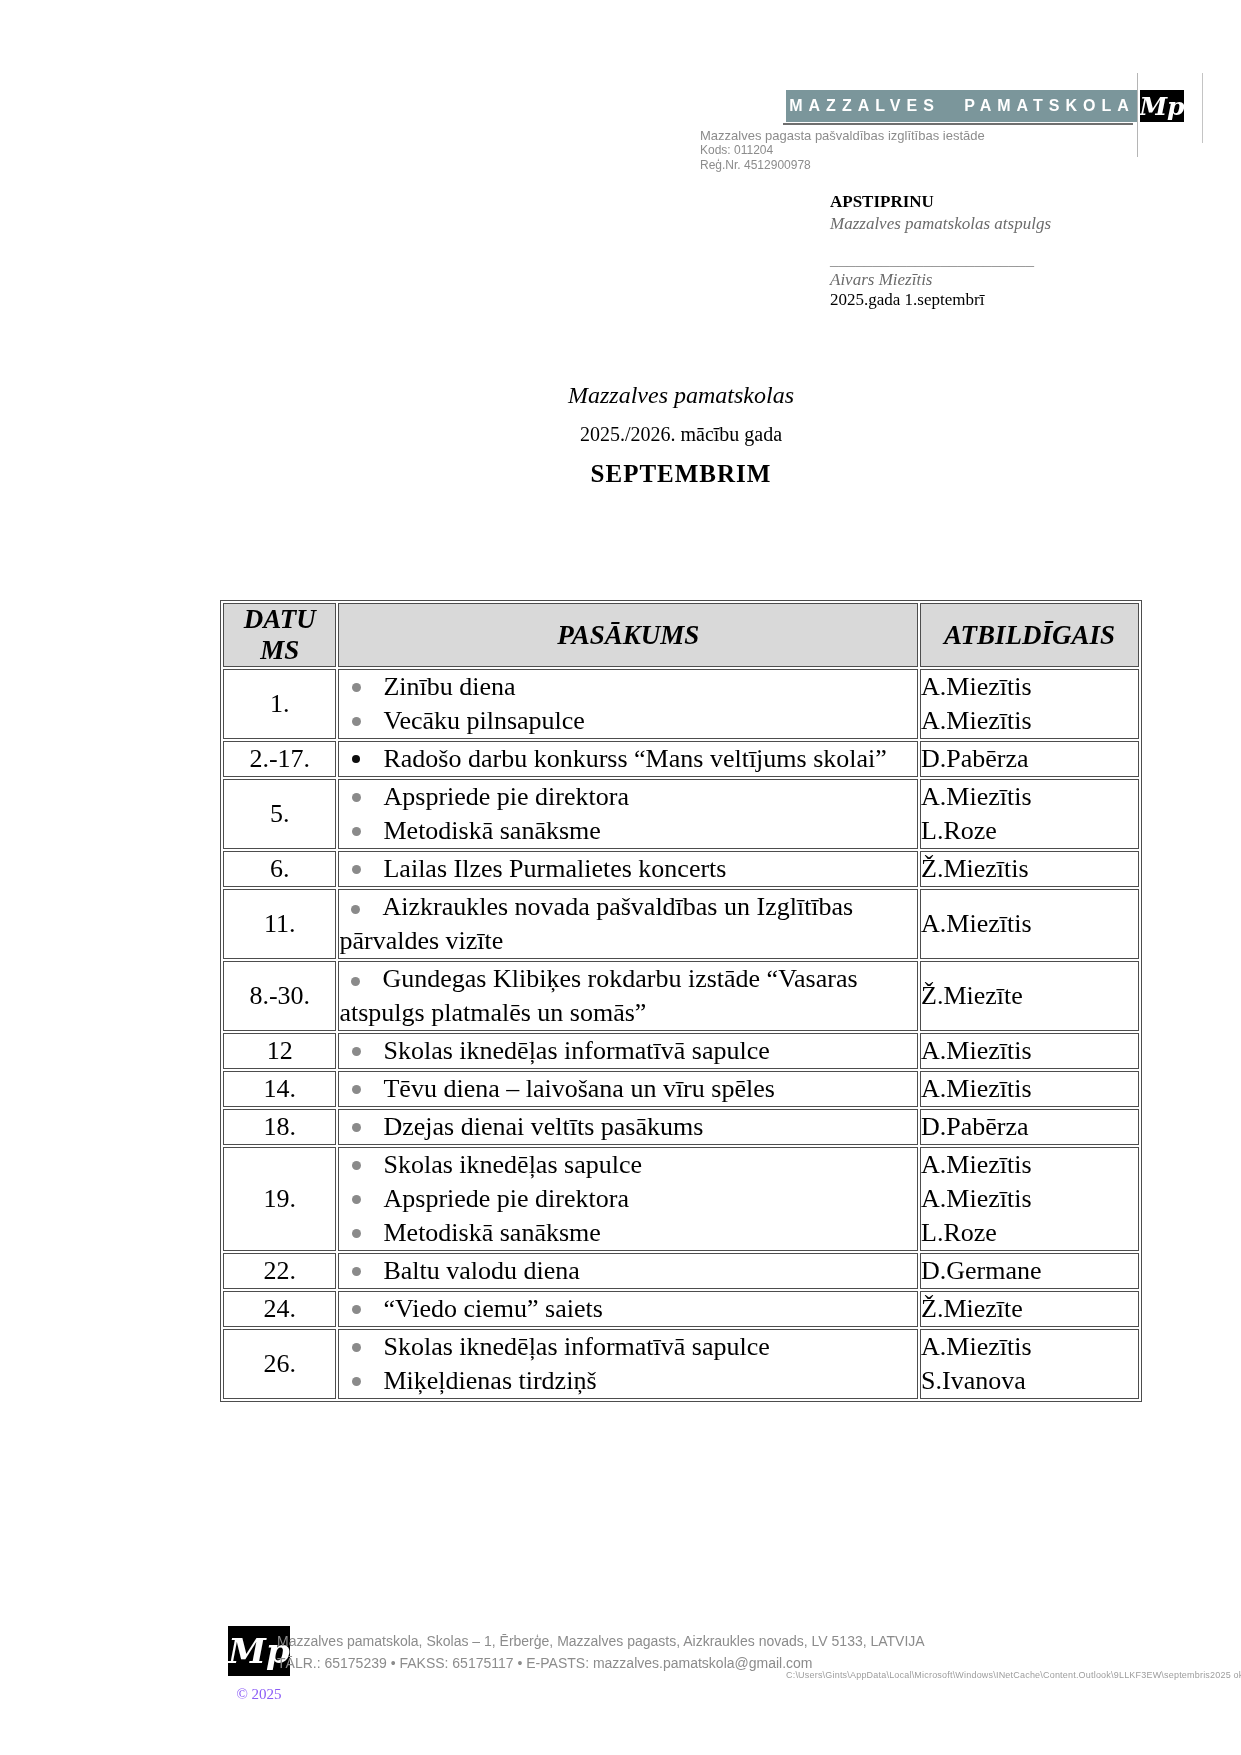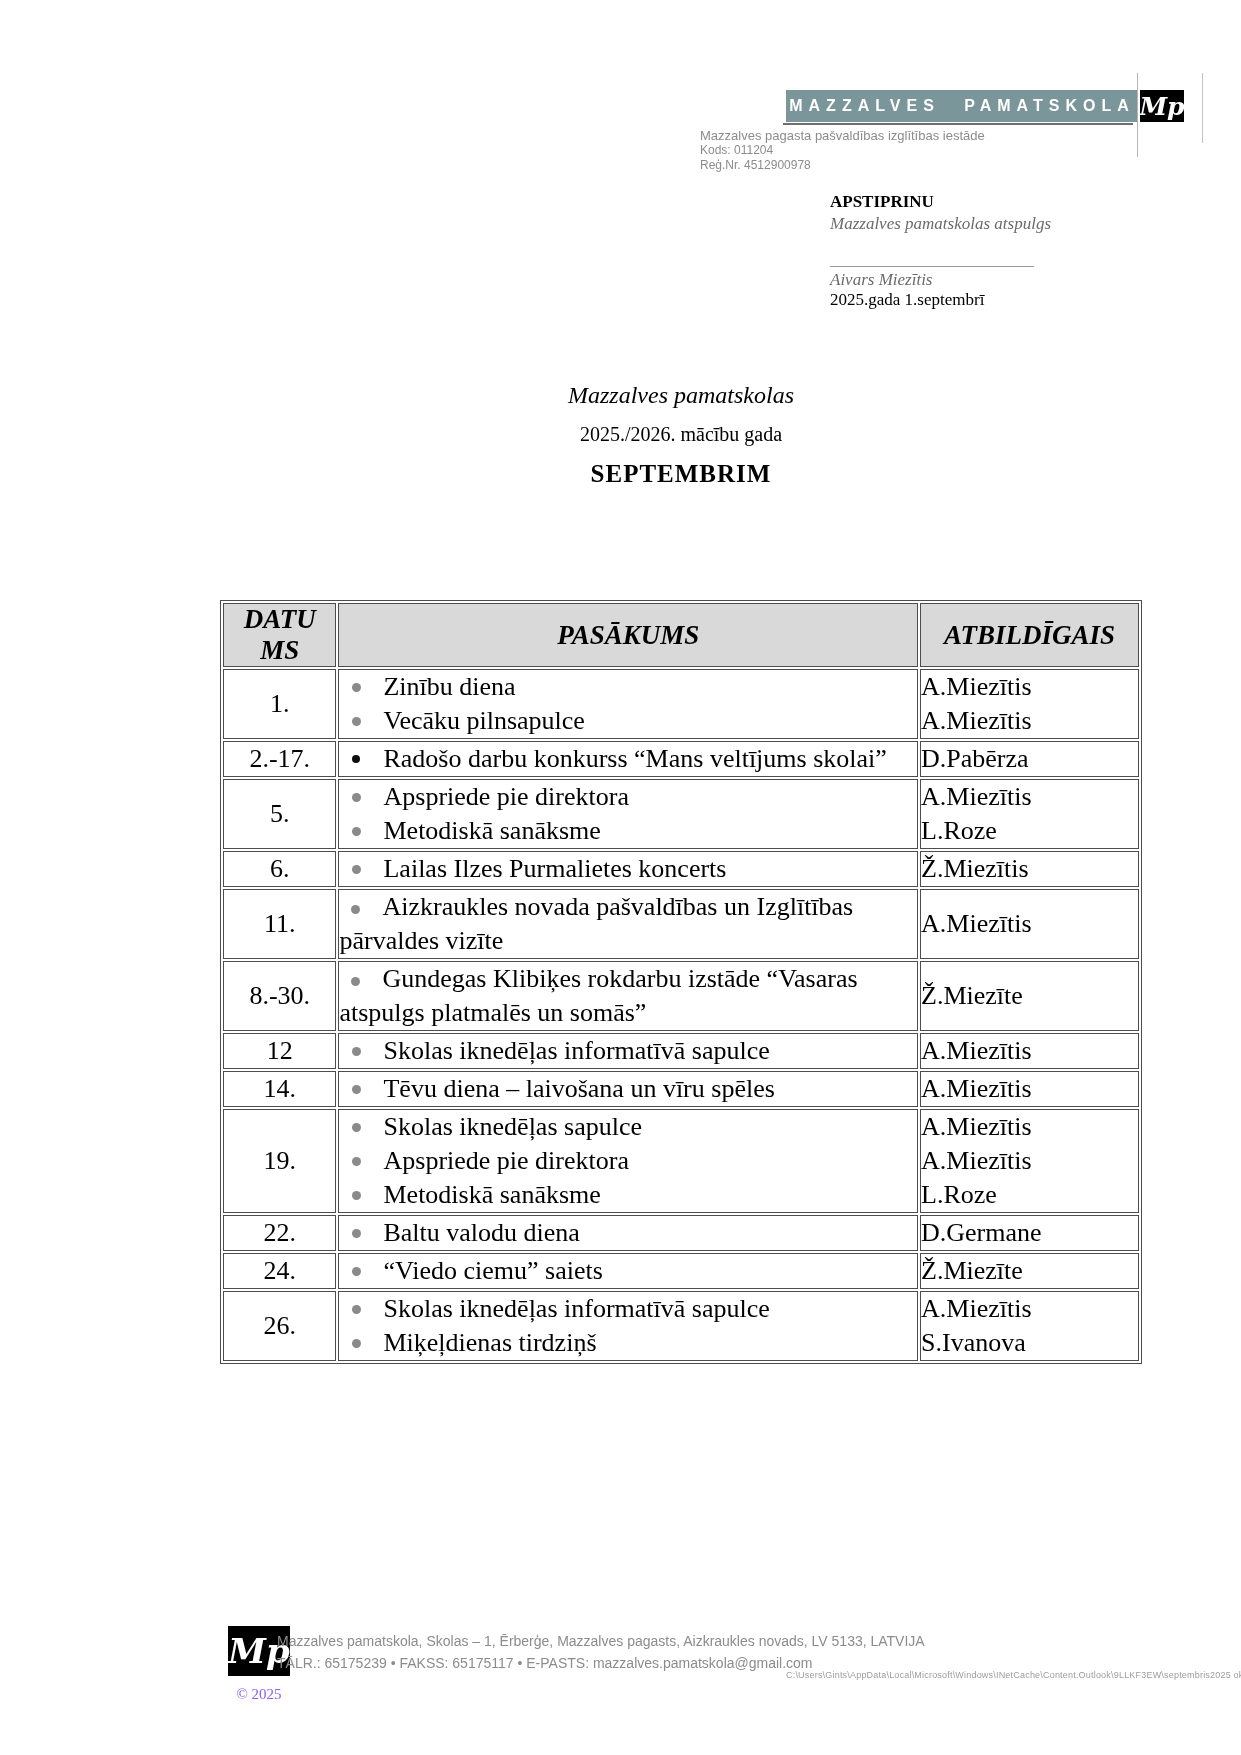--- a/index.html
+++ b/index.html
@@ -182,20 +182,29 @@
         <tr>
           <td class="c-date">14.</td>
           <td class="c-events">
             <div class="event hang"><span class="dot"></span><span>Tēvu diena – laivošana un vīru spēles</span></div>
           </td>
           <td class="c-resp">
             <div>A.Miezītis</div>
           </td>
         </tr>
         <tr>
+          <td class="c-date">18.</td>
+          <td class="c-events">
+            <div class="event hang"><span class="dot"></span><span>Dzejas dienai veltīts pasākums</span></div>
+          </td>
+          <td class="c-resp">
+            <div>D.Pabērza</div>
+          </td>
+        </tr>
+        <tr>
           <td class="c-date">19.</td>
           <td class="c-events">
             <div class="event hang"><span class="dot"></span><span>Skolas iknedēļas sapulce</span></div>
             <div class="event hang"><span class="dot"></span><span>Apspriede pie direktora</span></div>
             <div class="event hang"><span class="dot"></span><span>Metodiskā sanāksme</span></div>
           </td>
           <td class="c-resp">
             <div>A.Miezītis</div>
             <div>A.Miezītis</div>
             <div>L.Roze</div>

